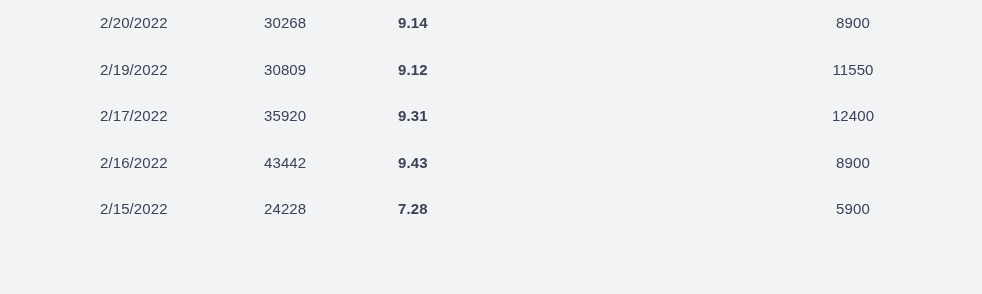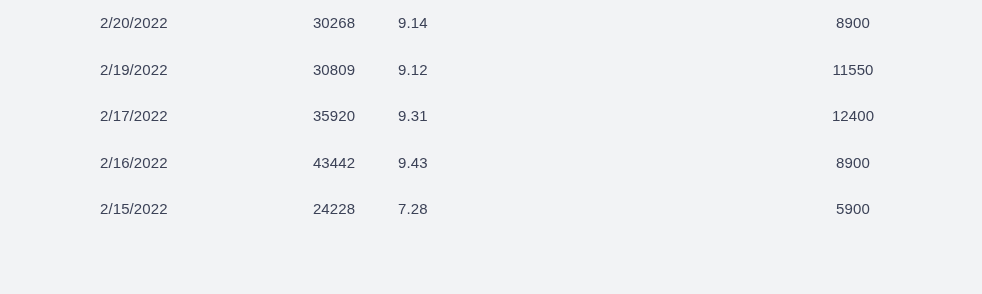--- a/index.html
+++ b/index.html
@@ -43,22 +43,22 @@
     height: 46.6px;
     line-height: 46.6px;
     font-size: 15px;
     font-weight: 400;
     color: #3c4257;
     white-space: nowrap;
     letter-spacing: 0.1px;
   }
 
   .cell-date   { left: 88px;  width: 160px; }
-  .cell-volume { left: 272px; width: 100px; text-align: center; }
-  .cell-price  { left: 386px; width: 100px; }
+  .cell-volume { left: 252px; width: 100px; }
+  .cell-price  { left: 386px; width: 100px; font-weight: bold; }
   .cell-spacer { left: 500px; width: 260px; }
   .cell-oi     { left: 781px; width: 120px; text-align: center; }
 </style>
 </head>
 <body>
 
 <div id="data-table">
   <div class="table-body">
 
     <div class="table-row">

